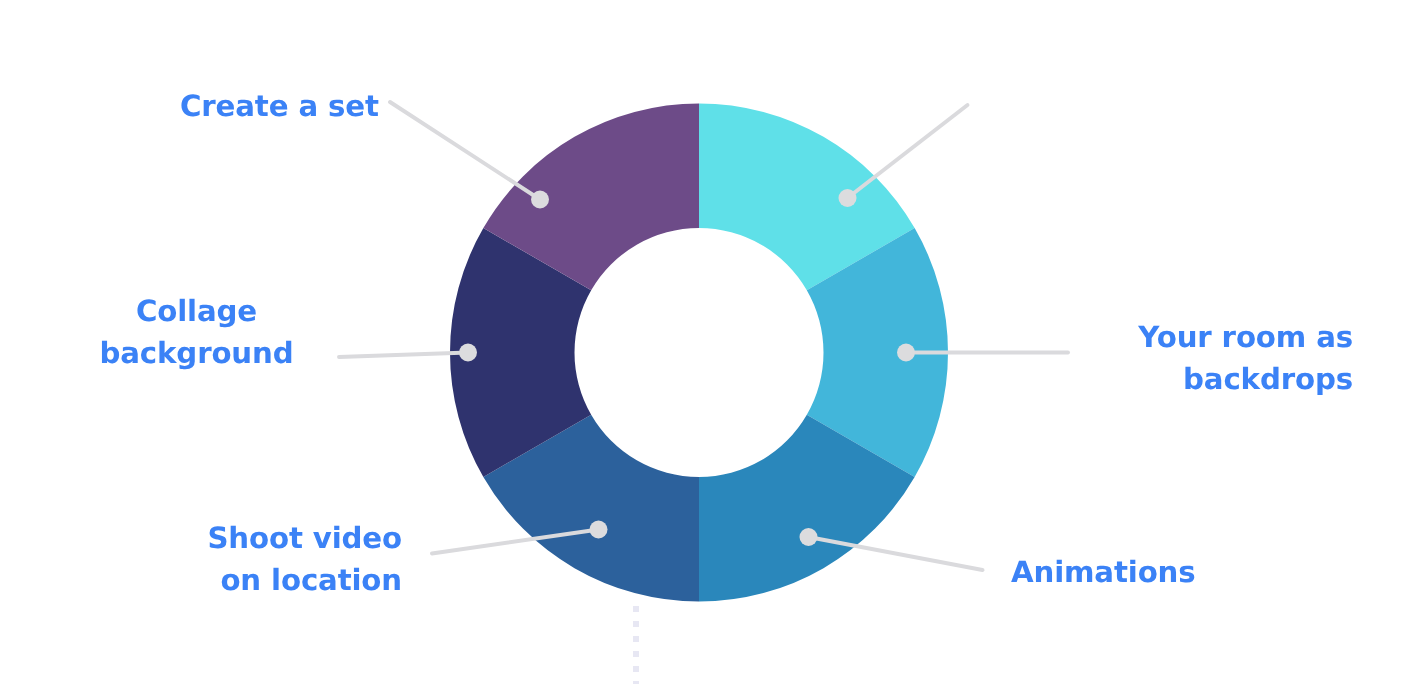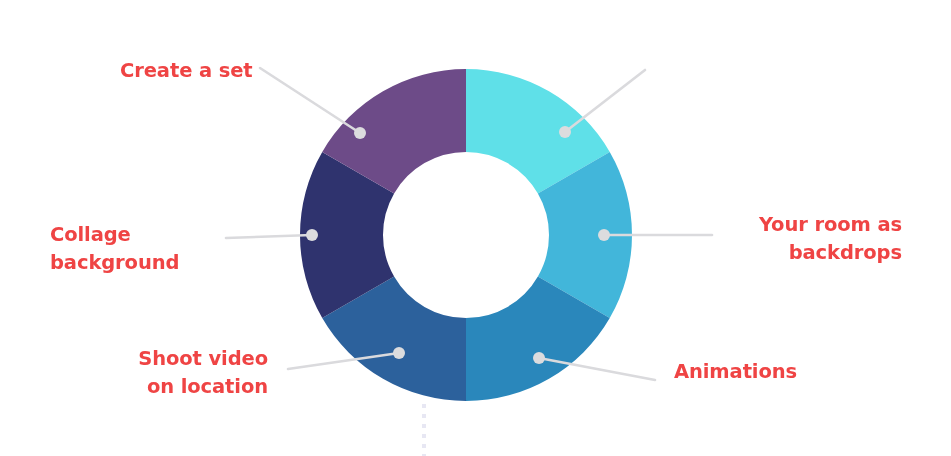--- a/index.html
+++ b/index.html
@@ -21,34 +21,34 @@
     top: 0;
     width: 951px;
     height: 456px;
   }
   .label {
     position: absolute;
     font-family: "DejaVu Sans", "Liberation Sans", sans-serif;
     font-weight: bold;
     font-size: 19.5px;
     line-height: 28px;
-    color: #ef4444;
+    color: #3b82f6;
     letter-spacing: -0.1px;
     white-space: pre-line;
   }
   .label.right-side { text-align: left; }
   .label.left-side  { text-align: right; }
 
   
   #label-create-a-set       { left: 120px; top: 57px;  text-align: left; }
-  #label-collage-background { left: 50px;  top: 221px; width: 162px; text-align: left; }
+  #label-collage-background { left: 50px;  top: 194px; width: 162px; text-align: center; }
   #label-shoot-video        { left: 96px;  top: 345px; width: 172px; text-align: right; }
   #label-solid-backdrops    { left: 668px; top: 57px;  text-align: left; }
   #label-your-room          { left: 728px; top: 211px; width: 174px; text-align: right; }
-  #label-animations         { left: 674px; top: 358px; text-align: left; }
+  #label-animations         { left: 674px; top: 368px; text-align: left; }
 </style>
 </head>
 <body>
 
 <div id="stage">
 
   <svg id="donut-svg" viewBox="0 0 951 456" xmlns="http://www.w3.org/2000/svg">
 
     <g>
       <path d="M 466 69 A 166 166 0 0 1 609.7602170282169 152 L 537.8801085141084 193.5 A 83 83 0 0 0 466 152 Z" fill="#5FE0E8"></path>

